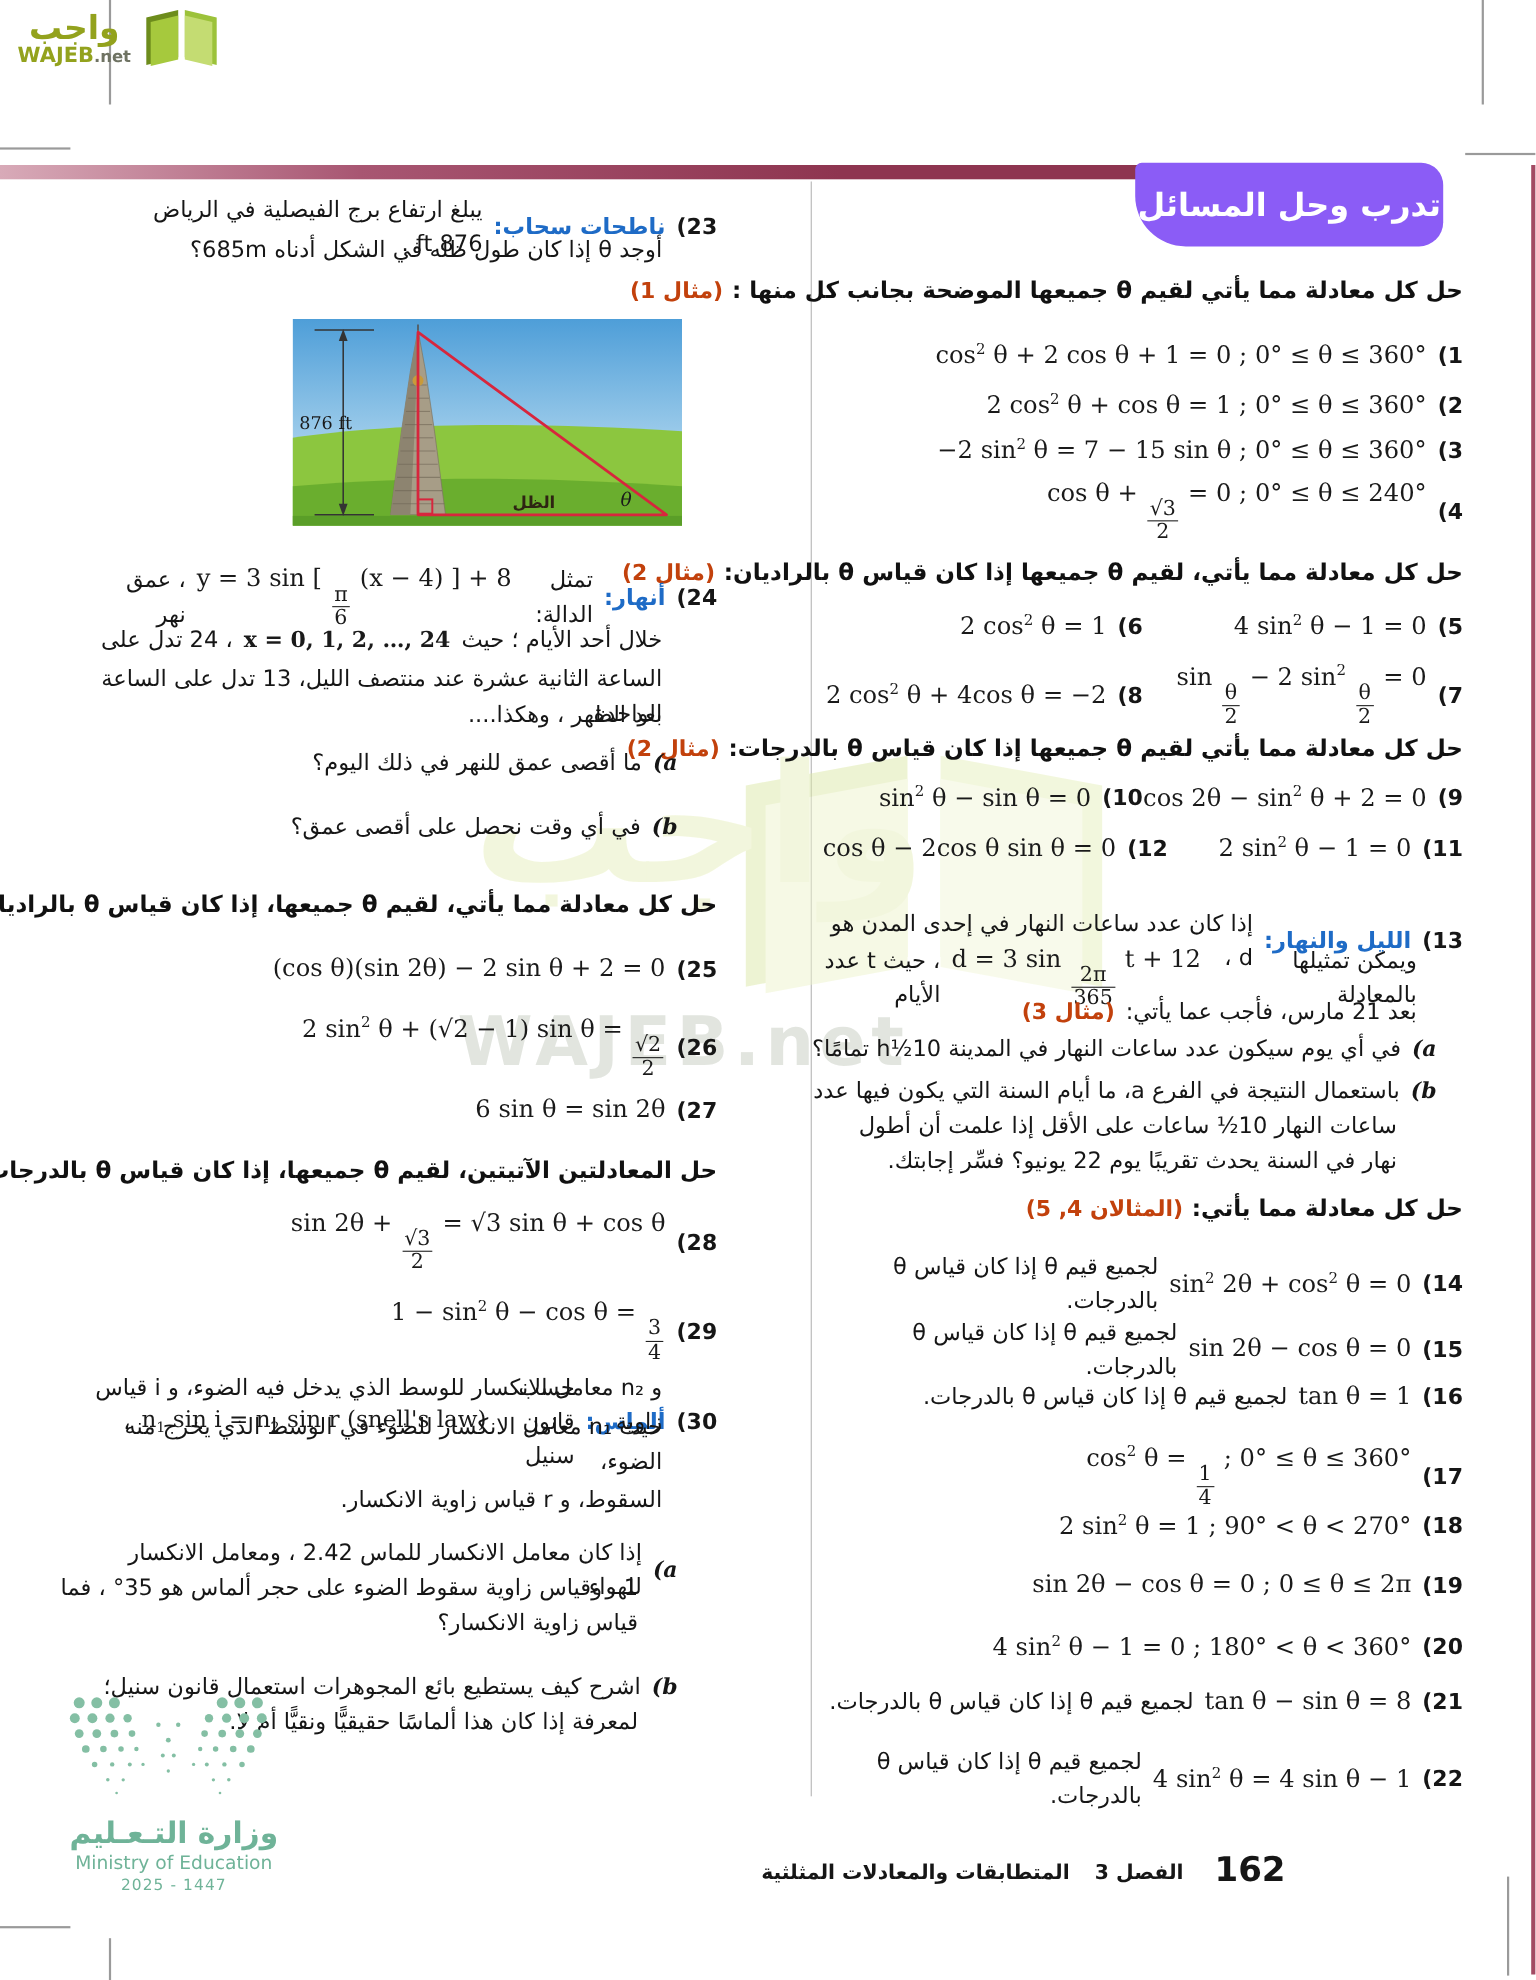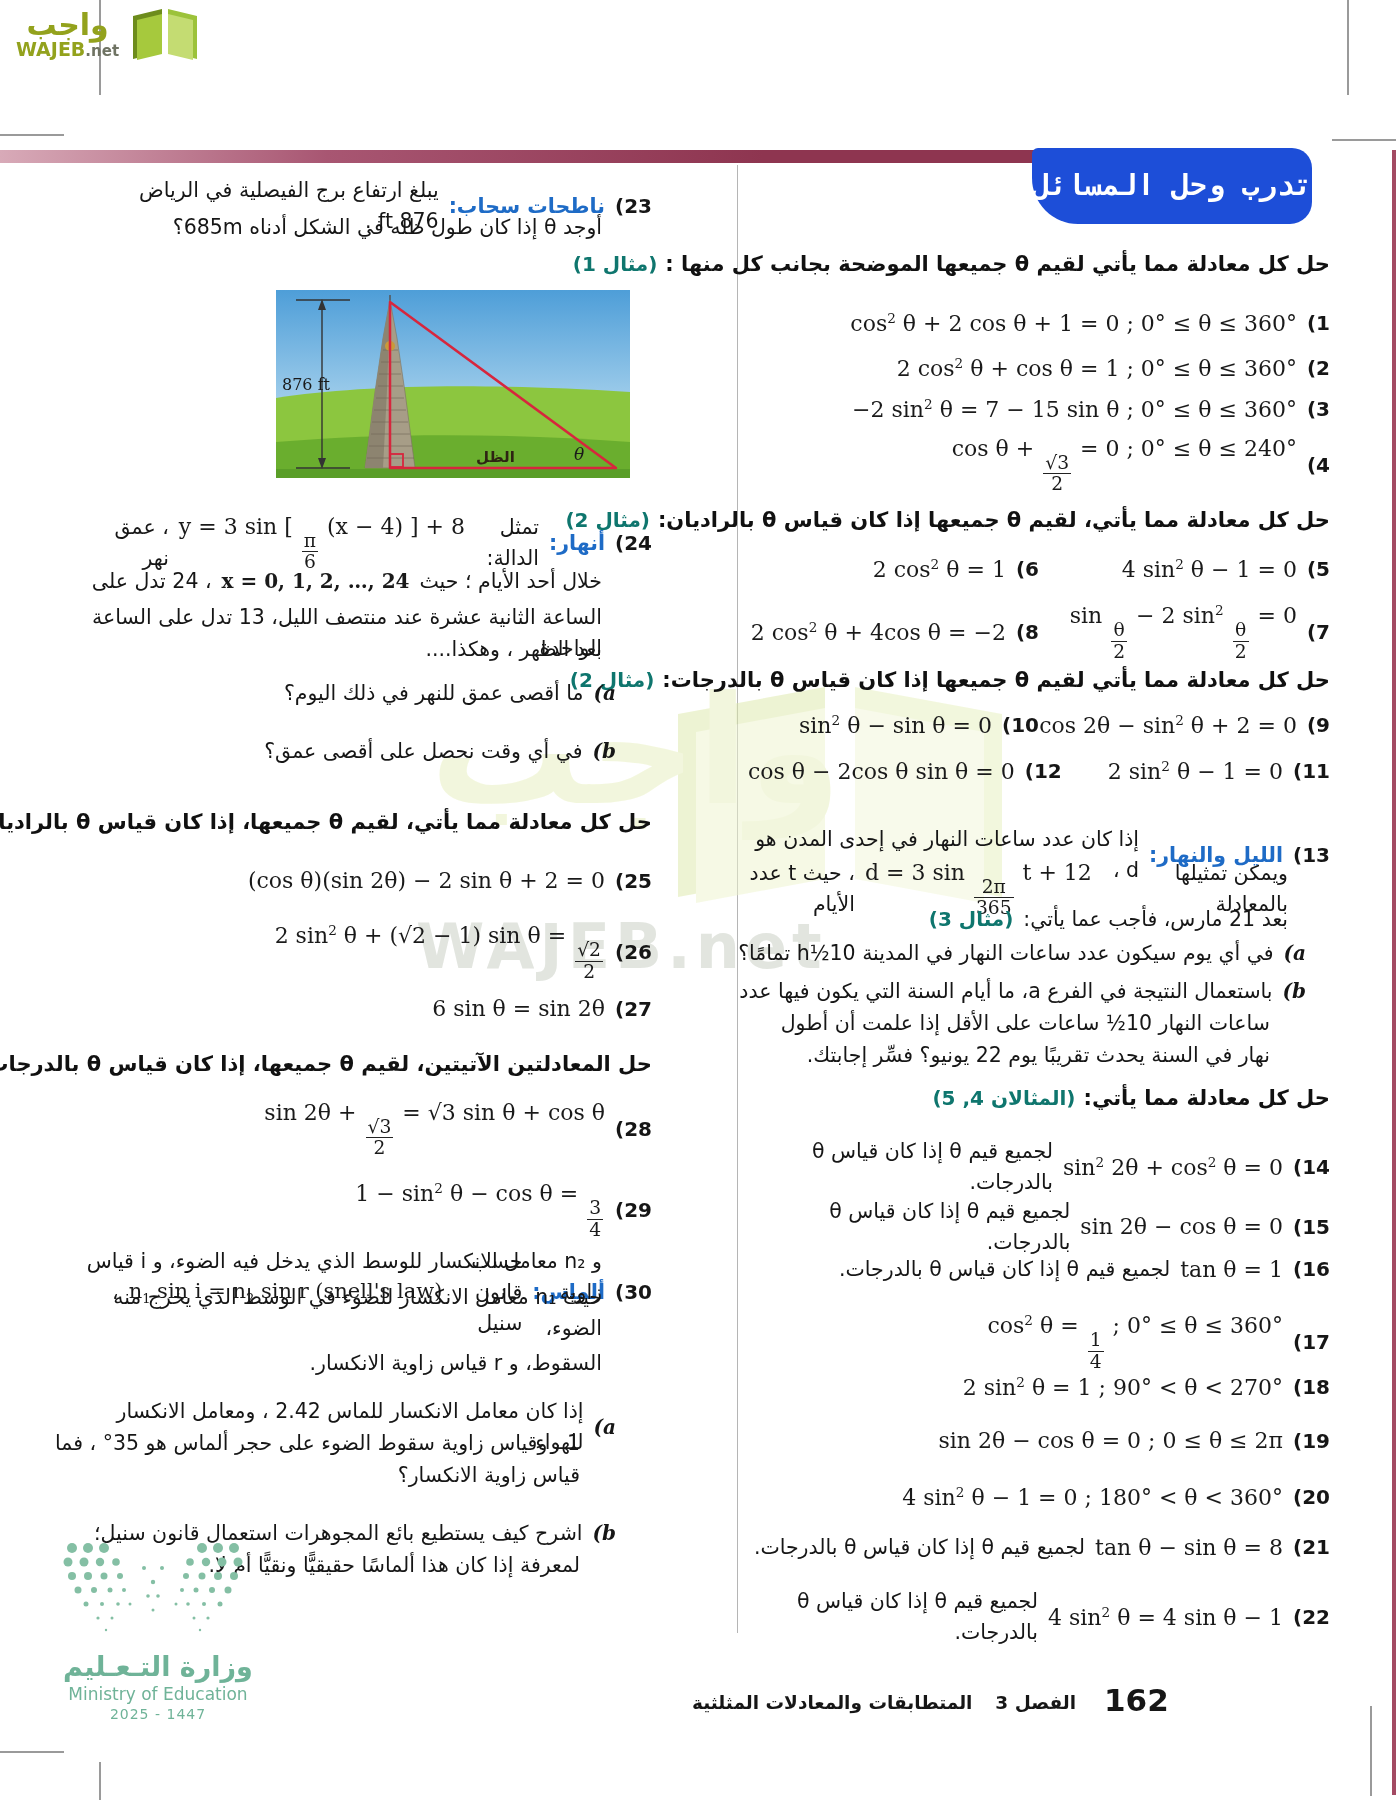--- a/index.html
+++ b/index.html
@@ -5,29 +5,29 @@
   html,body{margin:0;padding:0;background:#fff;}
   body{width:1396px;height:1800px;position:relative;overflow:hidden;
        font-family:"DejaVu Sans",sans-serif;color:#161616;}
   .rtl{direction:rtl;text-align:right;}
   
   .crop{position:absolute;background:#9a9a9a;}
   
   .band{position:absolute;top:150px;left:0;width:1090px;height:13px;
         background:linear-gradient(90deg,#d8aab8 0%,#a85672 30%,#8e3550 70%);}
   .ribbon-box{position:absolute;top:148px;left:1032px;width:280px;height:76px;
-        background:#1d4ed8;border-radius:6px 20px 22px 46px;
-        display:flex;align-items:center;justify-content:center;font-family:Liberation Mono, monospace;}
+        background:#8b5cf6;border-radius:6px 20px 22px 46px;
+        display:flex;align-items:center;justify-content:center;}
   .ribbon-box span{color:#fff;font-weight:bold;font-size:29px;}
   .divider{position:absolute;left:737px;top:165px;width:1px;height:1468px;background:#b5b5b5;}
   .edge-strip{position:absolute;right:0;top:150px;width:4px;height:1645px;background:#a34a63;}
   
   .h{font-weight:bold;font-size:21px;color:#111;}
   .sec{display:flex;direction:rtl;gap:8px;align-items:baseline;white-space:nowrap;}
-  .ref{color:#0f766e;font-weight:bold;font-size:20px;white-space:nowrap;}
+  .ref{color:#c2410c;font-weight:bold;font-size:20px;white-space:nowrap;}
   .kw{color:#1e6bc6;font-weight:bold;font-size:20.5px;white-space:nowrap;}
   .prob{display:flex;direction:rtl;align-items:center;gap:10px;}
   .num{font-weight:bold;font-size:20px;direction:ltr;unicode-bidi:isolate;white-space:nowrap;}
   .sub{font-weight:bold;font-style:italic;font-family:"DejaVu Serif",serif;
        font-size:20px;direction:ltr;unicode-bidi:isolate;white-space:nowrap;}
   .m{direction:ltr;unicode-bidi:isolate;font-family:"DejaVu Serif",serif;
      font-size:22px;white-space:nowrap;color:#1a1a1a;}
   .ar{font-size:20.5px;line-height:1.5;}
   sup{font-size:0.62em;}
   sub{font-size:0.62em;}
@@ -54,21 +54,21 @@
   .chapter{position:absolute;left:830px;top:1692px;width:246px;direction:rtl;text-align:left;
            font-size:18.5px;font-weight:bold;white-space:nowrap;}
   
   .wm{position:absolute;left:360px;top:664px;width:700px;height:340px;opacity:.5;
       pointer-events:none;z-index:0;}
   .wm .wm-ar{position:absolute;left:70px;top:0px;font-size:150px;font-weight:bold;
       color:#e7efbc;direction:rtl;}
   .wm .wm-latin{position:absolute;left:56px;top:246px;font-size:62px;font-weight:bold;
       color:#c6ccc0;letter-spacing:5px;}
   .content{position:relative;z-index:1;}
-  .fig{position:absolute;left:266px;top:290px;width:354px;height:188px;margin-left:10px;}
+  .fig{position:absolute;left:266px;top:290px;width:354px;height:188px;}
 </style>
 </head>
 <body>
 
 <div class="content">
 
   <div class="crop" style="left:99px;top:0;width:2px;height:95px;"></div>
   <div class="crop" style="left:0;top:134px;width:64px;height:2px;"></div>
   <div class="crop" style="left:1347px;top:0;width:2px;height:95px;"></div>
   <div class="crop" style="left:1332px;top:139px;width:64px;height:2px;"></div>

